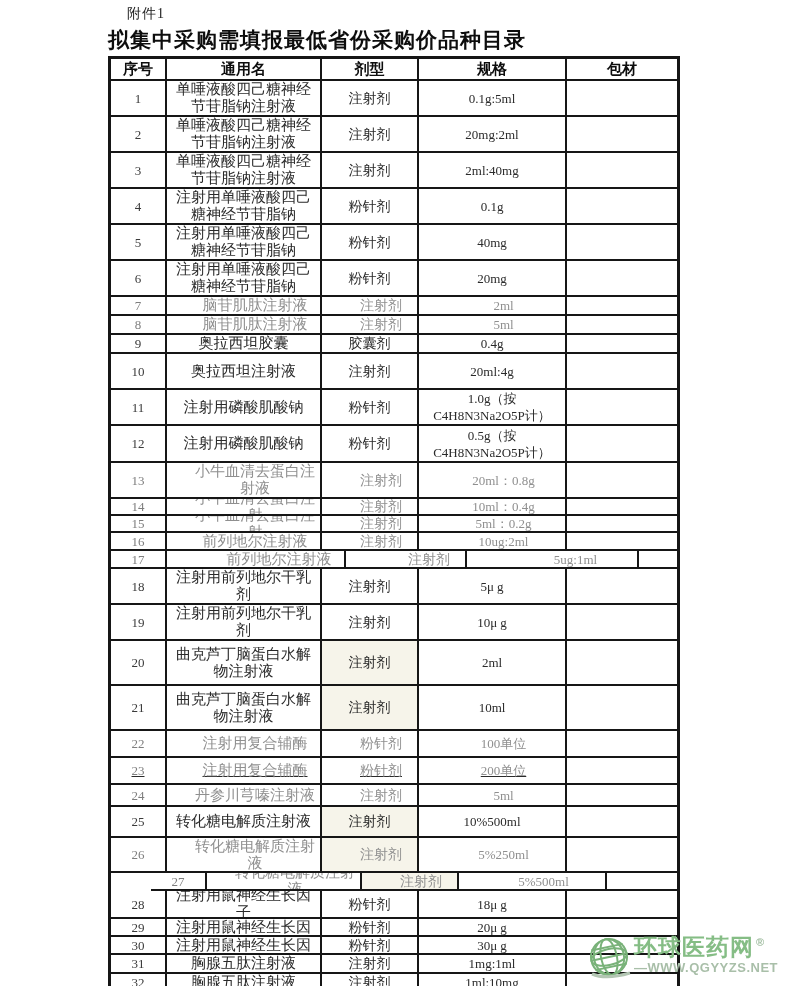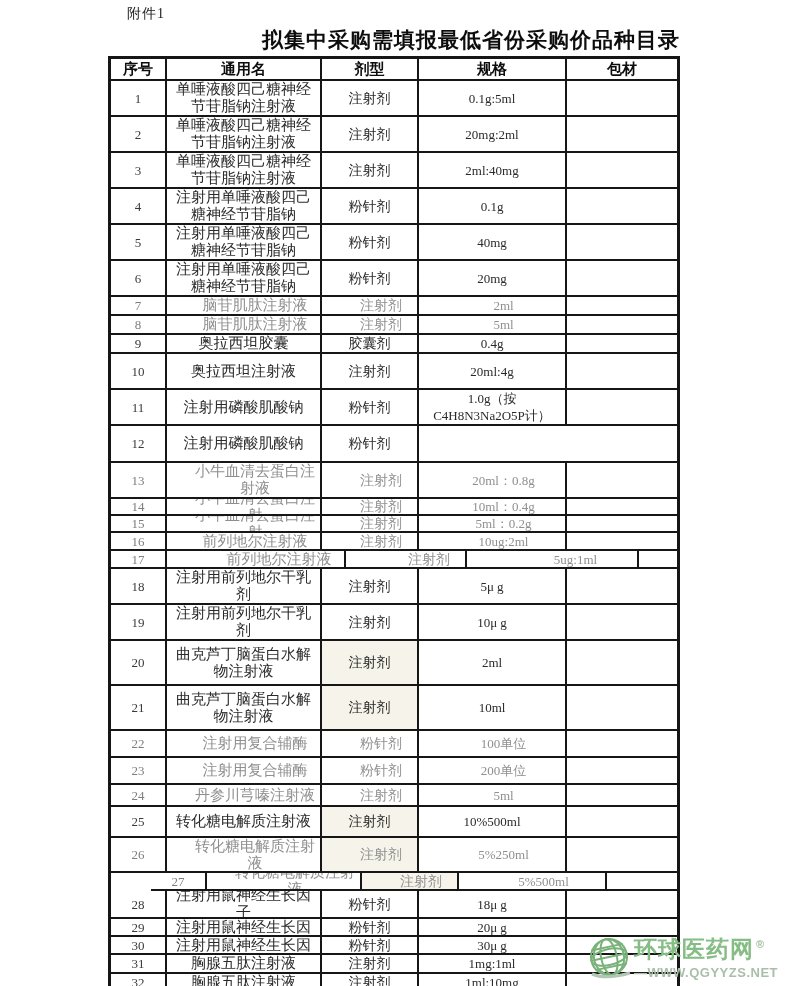--- a/index.html
+++ b/index.html
@@ -8,21 +8,21 @@
     background:#ffffff;
     font-family:"Liberation Serif","DejaVu Serif",serif;
     color:#2a2a2a;
   }
   .attachment{
     position:absolute;left:104px;top:5px;
     font-size:14px;color:#222;letter-spacing:1px;padding-left:23px;
   }
   .doc-title{
     position:absolute;left:108px;top:26px;width:572px;
-    margin:0;text-align:right;
+    margin:0;text-align:left;
     font-size:21px;font-weight:bold;color:#0d0d0d;letter-spacing:1px;
     white-space:nowrap;
   }
   .catalog{
     position:absolute;left:108px;top:56px;width:572px;
     border:3px solid #161616;box-sizing:border-box;
     background:#fff;
   }
   .trow{display:flex;border-bottom:2px solid #161616;box-sizing:border-box;}
   .trow:last-child{border-bottom:2px solid #161616;}
@@ -45,21 +45,21 @@
   .cell.tint{background:#f6f4ea;}
   .watermark{
     position:absolute;left:586px;top:928px;width:206px;
     display:flex;align-items:flex-start;z-index:5;
     font-family:"Liberation Sans","DejaVu Sans",sans-serif;
   }
   .wm-globe{flex:none;margin-top:6px;}
   .wm-text{margin-left:2px;}
   .wm-name{
     font-size:23px;font-weight:bold;color:#85bd85;
-    letter-spacing:1px;line-height:33px;white-space:nowrap;
+    letter-spacing:1px;line-height:28px;white-space:nowrap;
   }
   .wm-reg{font-size:11px;color:#9dbb9d;vertical-align:super;margin-left:2px;}
   .wm-url{
     font-size:13px;font-weight:bold;color:#a9bfa9;
     letter-spacing:0.5px;line-height:14px;white-space:nowrap;
   }
 </style>
 </head>
 <body>
 
@@ -150,20 +150,21 @@
         <div class="cell c-no">11</div>
         <div class="cell c-name">注射用磷酸肌酸钠</div>
         <div class="cell c-form">粉针剂</div>
         <div class="cell c-spec">1.0g（按C4H8N3Na2O5P计）</div>
         <div class="cell c-pack"></div>
       </div>
       <div class="trow" style="height: 37px;">
         <div class="cell c-no">12</div>
         <div class="cell c-name">注射用磷酸肌酸钠</div>
         <div class="cell c-form">粉针剂</div>
+        <div class="cell c-spec">0.5g（按C4H8N3Na2O5P计）</div>
         <div class="cell c-pack"></div>
       </div>
       <div class="trow faded" style="height: 36px;">
         <div class="cell c-no">13</div>
         <div class="cell c-name">小牛血清去蛋白注射液</div>
         <div class="cell c-form">注射剂</div>
         <div class="cell c-spec">20ml：0.8g</div>
         <div class="cell c-pack"></div>
       </div>
       <div class="trow faded" style="height: 17px;">
@@ -222,21 +223,21 @@
         <div class="cell c-spec">10ml</div>
         <div class="cell c-pack"></div>
       </div>
       <div class="trow faded" style="height: 27px;">
         <div class="cell c-no">22</div>
         <div class="cell c-name">注射用复合辅酶</div>
         <div class="cell c-form">粉针剂</div>
         <div class="cell c-spec">100单位</div>
         <div class="cell c-pack"></div>
       </div>
-      <div class="trow faded" style="height: 27px;">
+      <div class="trow faded" style="height: 27px; text-decoration: underline;">
         <div class="cell c-no">23</div>
         <div class="cell c-name">注射用复合辅酶</div>
         <div class="cell c-form">粉针剂</div>
         <div class="cell c-spec">200单位</div>
         <div class="cell c-pack"></div>
       </div>
       <div class="trow faded" style="height: 22px;">
         <div class="cell c-no">24</div>
         <div class="cell c-name">丹参川芎嗪注射液</div>
         <div class="cell c-form">注射剂</div>

